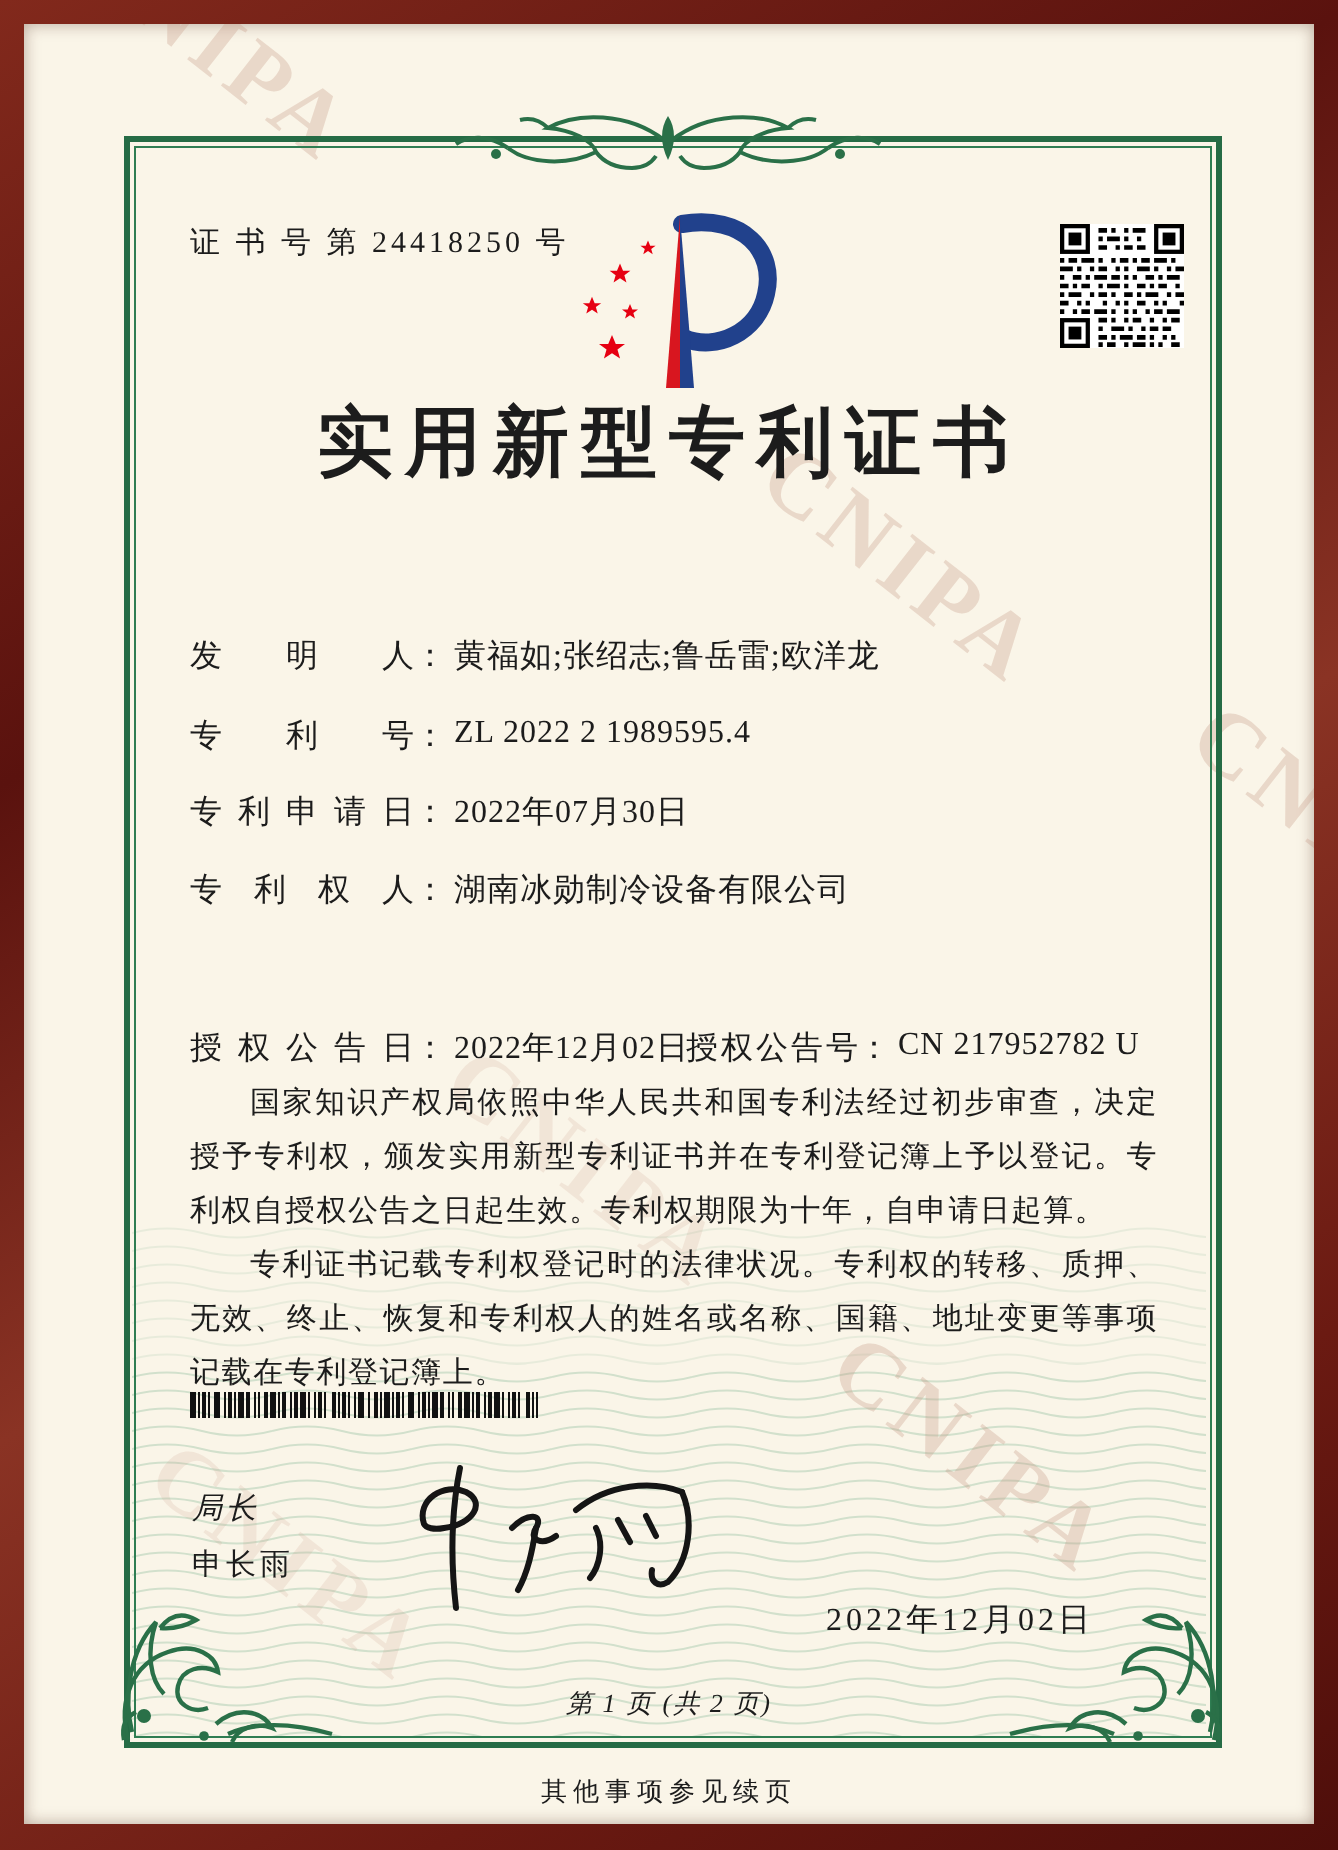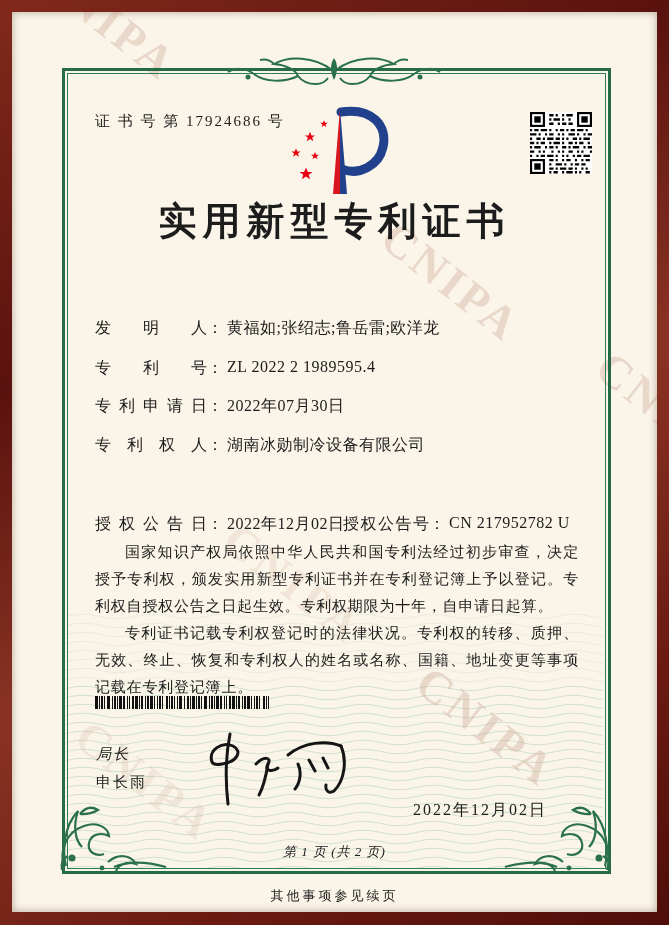--- a/index.html
+++ b/index.html
@@ -138,21 +138,21 @@
         <path d="M52,56 C62,47 75,49 80,58 C72,55 63,58 60,65"></path>
         <path d="M58,61 C74,54 92,56 110,61"></path>
         <path d="M12,50 Q4,54 6,64"></path>
         <circle cx="16" cy="52" r="3.5" fill="#2a7048" stroke="none"></circle>
         <circle cx="46" cy="62" r="2.4" fill="#2a7048" stroke="none"></circle>
       </g>
     </svg>
 
     <div class="content">
 
-      <div class="cert-no">证 书 号 第 17924686 号</div>
+      <div class="cert-no">证 书 号 第 24418250 号</div>
 
       <svg class="qr" width="62" height="62" viewBox="0 0 29 29">
         <rect width="29" height="29" fill="#fff"></rect>
         <g fill="#000">
           <rect x="0" y="0" width="7" height="7"></rect>
             <rect x="1" y="1" width="5" height="5" fill="#fff"></rect>
             <rect x="2" y="2" width="3" height="3"></rect>
           <rect x="22" y="0" width="7" height="7"></rect>
             <rect x="23" y="1" width="5" height="5" fill="#fff"></rect>
             <rect x="24" y="2" width="3" height="3"></rect>

